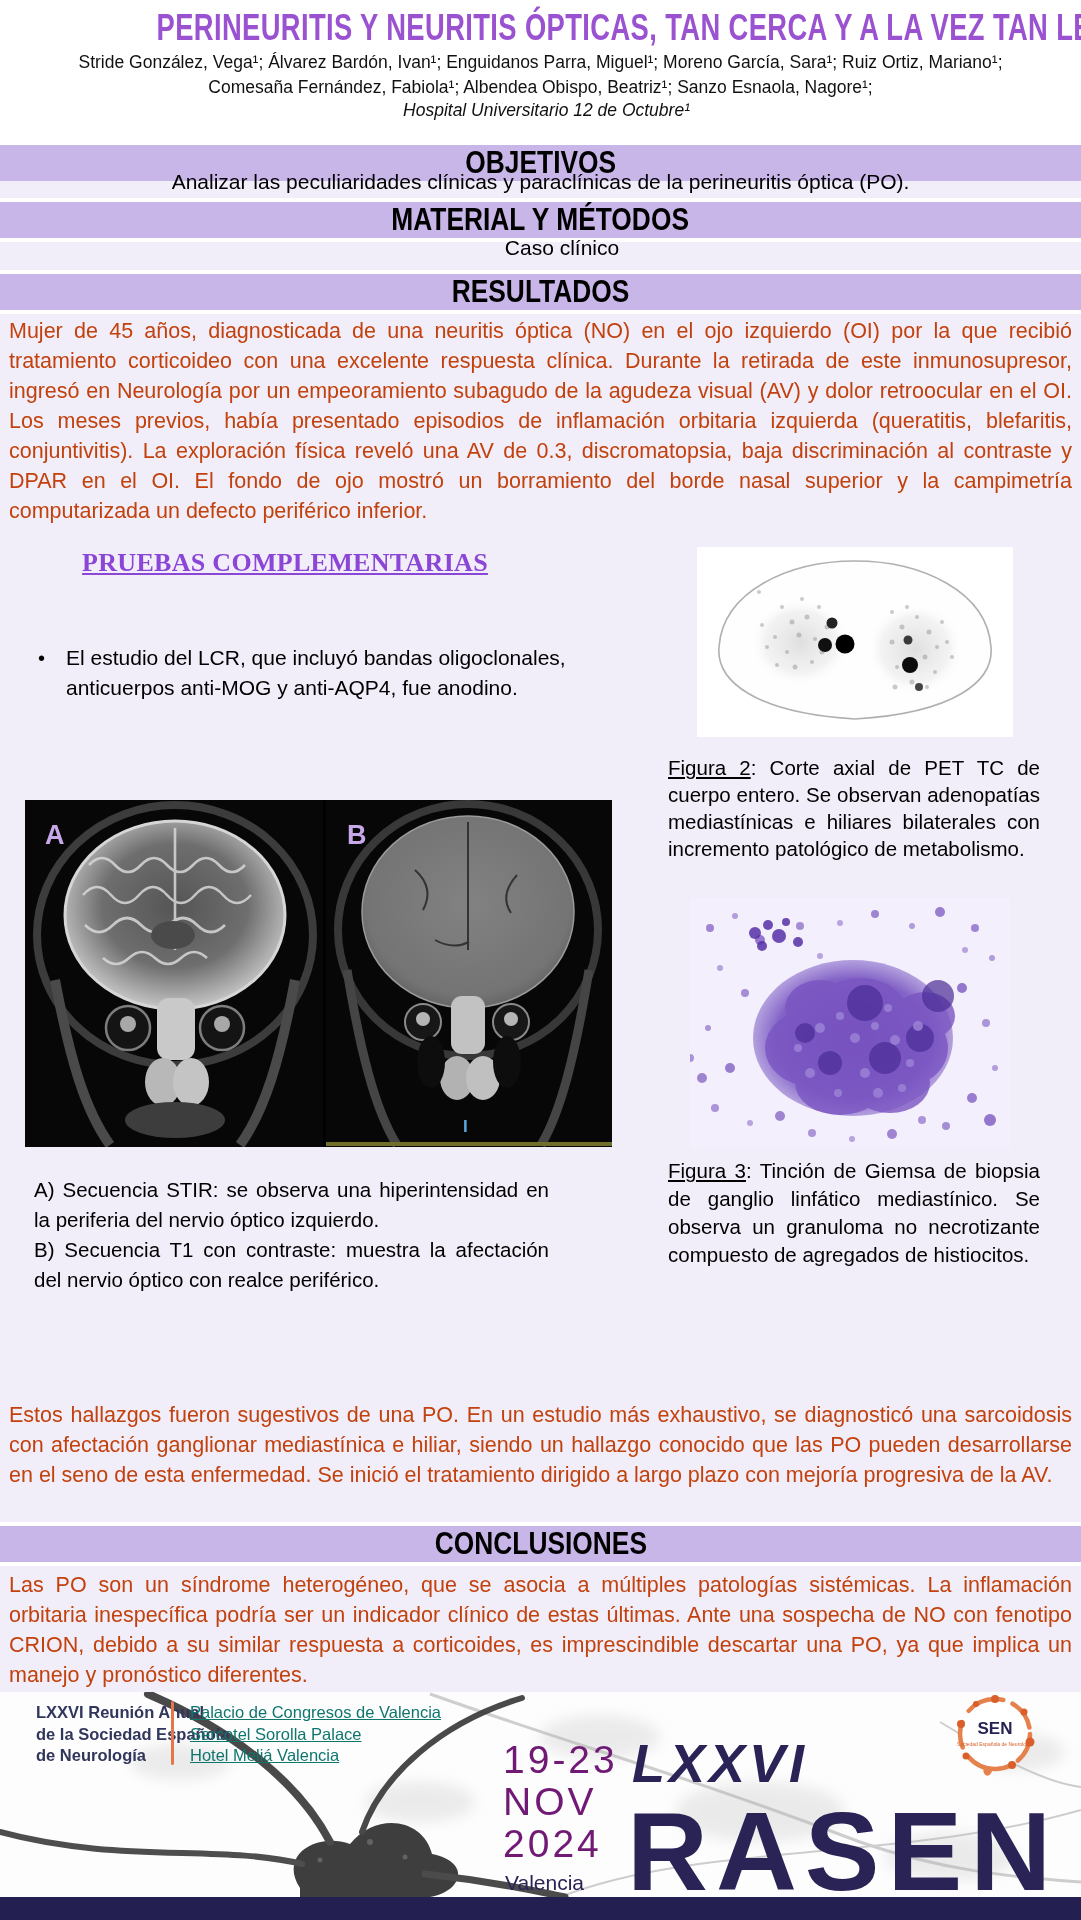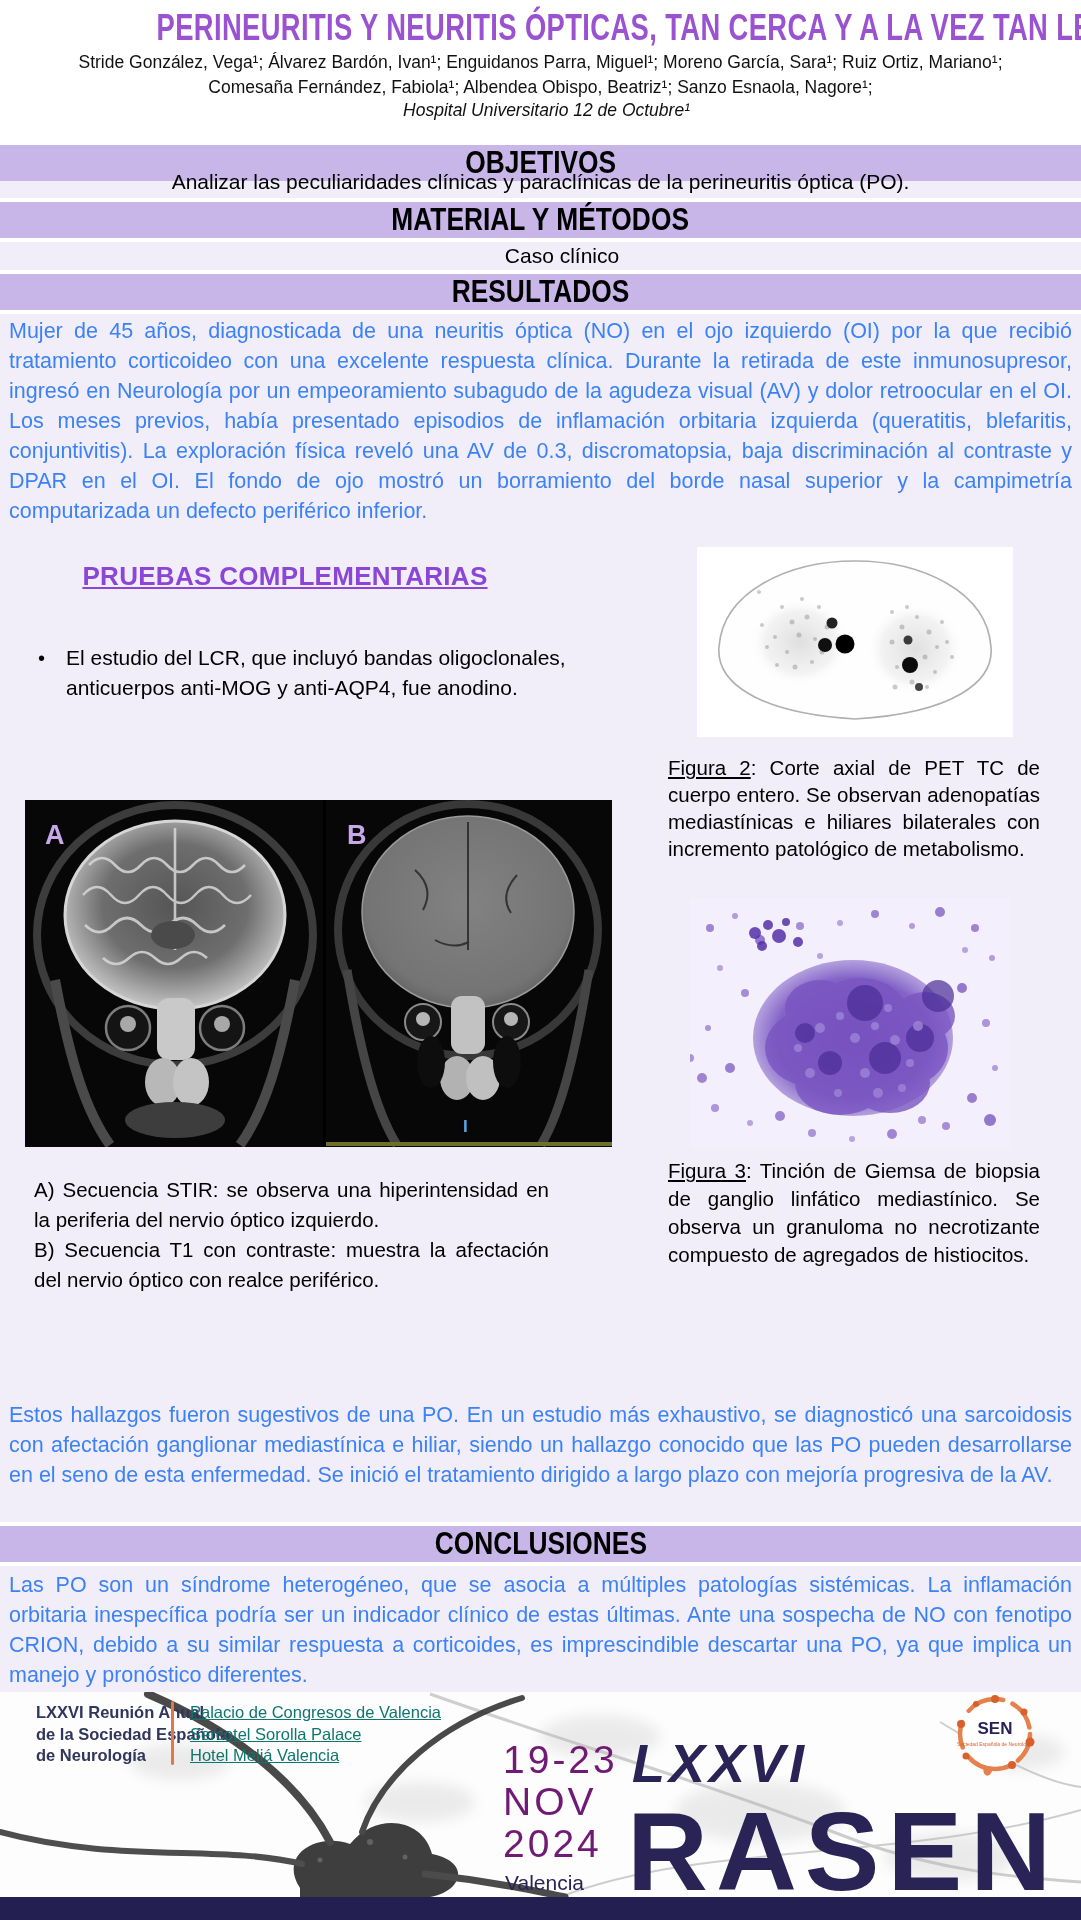--- a/index.html
+++ b/index.html
@@ -10,21 +10,21 @@
   .bgblock { position:absolute; left:0; width:1081px; background:#f1edf9; z-index:0; }
   .band { position:absolute; left:0; width:1081px; height:36px; background:#c9b6e8; z-index:1;
           display:flex; align-items:center; justify-content:center; }
   .band-label { display:inline-block; font-size:31px; font-weight:bold; color:#000;
                 transform:scaleX(.85); white-space:nowrap; }
   .center-line { position:absolute; left:0; width:1081px; text-align:center; z-index:2; }
   .title-span { display:inline-block; font-size:36px; font-weight:bold; color:#9a52d1;
                 transform:scaleX(.76); white-space:nowrap; letter-spacing:.5px; }
   .authors { font-size:17.5px; color:#111; line-height:25px; }
   .affil { font-size:17.5px; font-style:italic; color:#111;padding-left:12px; }
-  .body-text { font-size:21.5px; color:#3b82f6; line-height:30px; text-align:justify; z-index:2; }
+  .body-text { font-size:21.5px; color:#c2410c; line-height:30px; text-align:justify; z-index:2; }
   .centered-text { font-size:21px; color:#000; z-index:2; }
   .pruebas-h { font-size:26px; font-weight:bold; color:#8b46d8; text-decoration:underline;
                text-align:center; z-index:2; letter-spacing:.3px; }
   .bullet-row { display:flex; z-index:2; }
   .bullet-glyph { width:28px; font-size:20px; color:#000; line-height:30px; }
   .bullet-text { font-size:21px; line-height:30px; color:#000; width:548px; }
   .caption { font-size:20.5px; color:#000; z-index:2; }
   .fig-label { text-decoration:underline; }
   .right-cap { text-align:justify; }
   .f1line { line-height:30px; }
@@ -58,29 +58,29 @@
   <div class="center-line affil" style="top:100px;">Hospital Universitario 12 de Octubre¹</div>
 
   <div class="band" style="top:145px;">
     <span class="band-label">OBJETIVOS</span>
   </div>
   <div class="center-line centered-text" style="top:170px;">Analizar las peculiaridades clínicas y paraclínicas de la perineuritis óptica (PO).</div>
 
   <div class="band" style="top:202px;">
     <span class="band-label">MATERIAL Y MÉTODOS</span>
   </div>
-  <div class="center-line centered-text" style="top:244px;padding-left:43px;">Caso clínico</div>
+  <div class="center-line centered-text" style="top:236px;padding-left:43px;">Caso clínico</div>
 
   <div class="band" style="top:274px;">
     <span class="band-label">RESULTADOS</span>
   </div>
 
   <div class="abs body-text" style="top:316px;left:9px;width:1063px;">Mujer de 45 años, diagnosticada de una neuritis óptica (NO) en el ojo izquierdo (OI) por la que recibió tratamiento corticoideo con una excelente respuesta clínica. Durante la retirada de este inmunosupresor, ingresó en Neurología por un empeoramiento subagudo de la agudeza visual (AV) y dolor retroocular en el OI. Los meses previos, había presentado episodios de inflamación orbitaria izquierda (queratitis, blefaritis, conjuntivitis). La exploración física reveló una AV de 0.3, discromatopsia, baja discriminación al contraste y DPAR en el OI. El fondo de ojo mostró un borramiento del borde nasal superior y la campimetría computarizada un defecto periférico inferior.</div>
 
-  <div class="abs pruebas-h" style="top:561px;left:0;width:570px;">PRUEBAS COMPLEMENTARIAS</div>
+  <div class="abs pruebas-h" style="top:548px;left:0;width:570px;font-family:Liberation Serif, serif;">PRUEBAS COMPLEMENTARIAS</div>
   <div class="abs bullet-row" style="top:643px;left:38px;width:580px;">
     <span class="bullet-glyph">•</span>
     <span class="bullet-text">El estudio del LCR, que incluyó bandas oligoclonales, anticuerpos anti-MOG y anti-AQP4, fue anodino.</span>
   </div>
 
   <div class="figimg" style="left:697px;top:547px;">
     <svg width="316" height="190" viewBox="0 0 316 190">
       <defs>
         <radialGradient id="fuzz" cx="50%" cy="50%" r="50%">
           <stop offset="0%" stop-color="#b9b9b9" stop-opacity="0.45"></stop>

